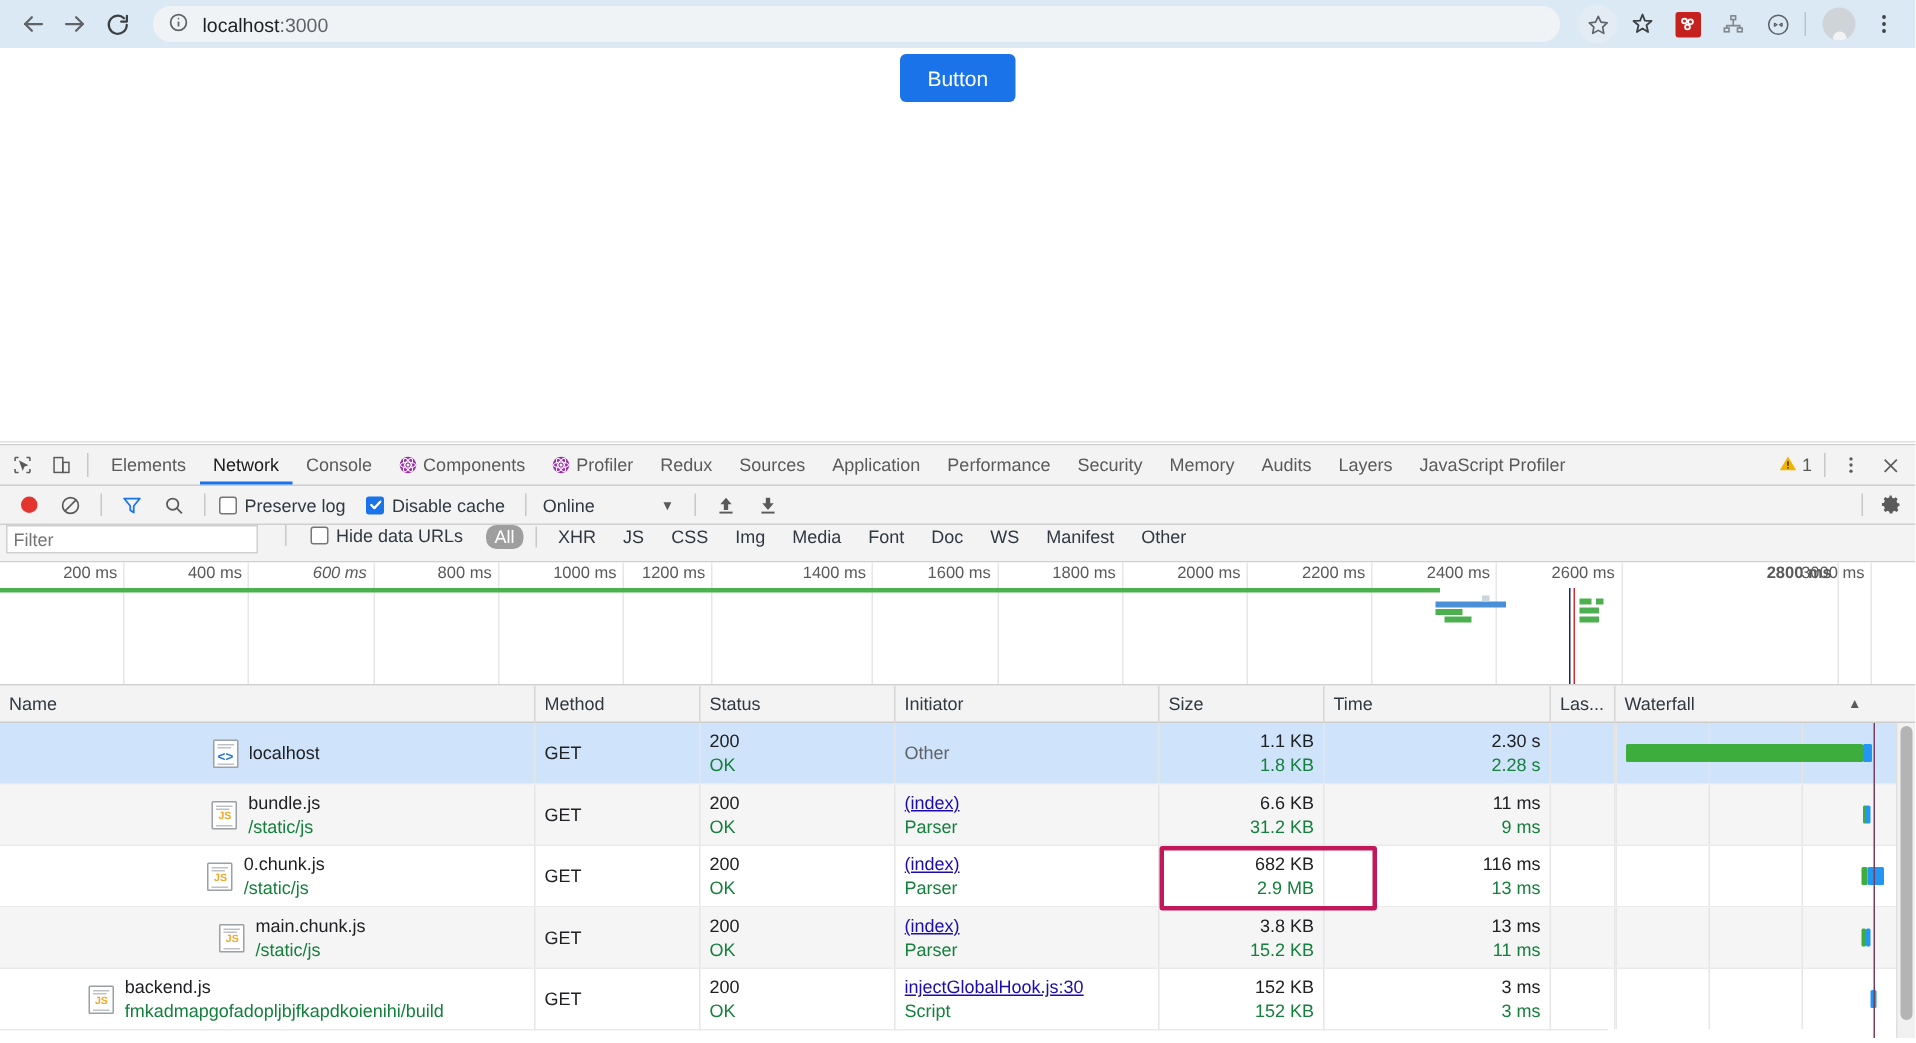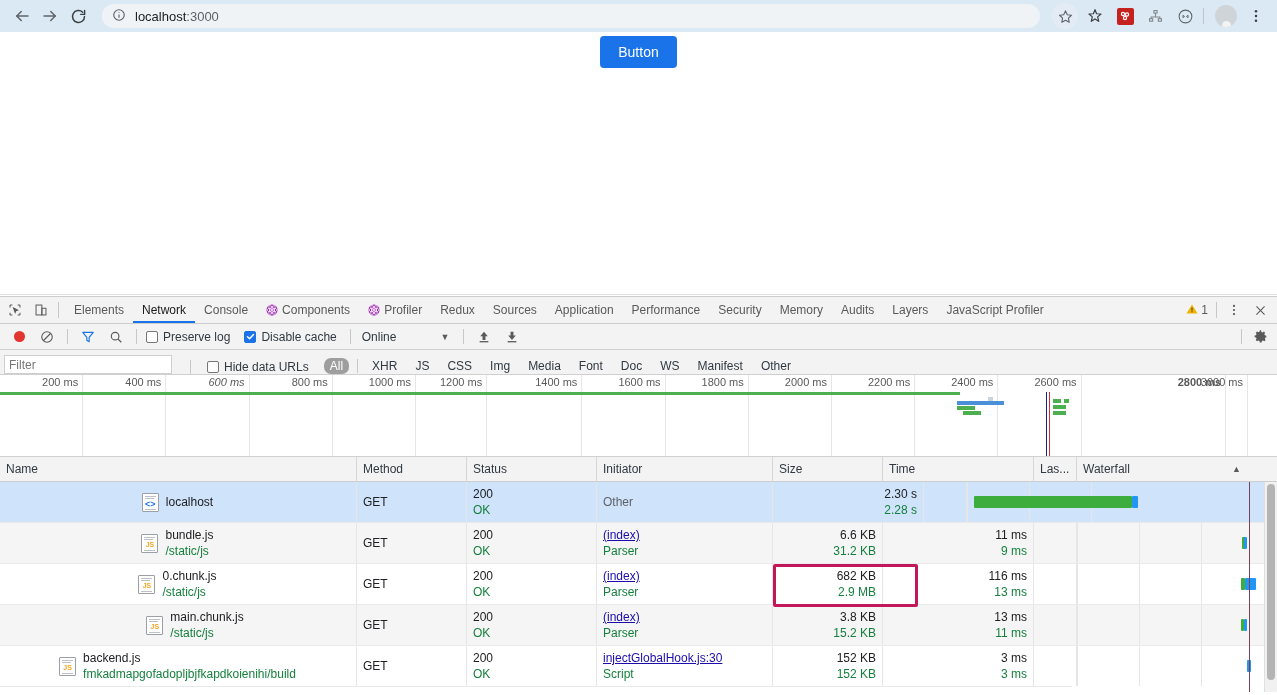--- a/index.html
+++ b/index.html
@@ -104,21 +104,21 @@
   }
   #throttle-sel {
     display: flex; align-items: center; font-size: 12px; color: #303942;
     padding-left: 4px; gap: 44px;
   }
   #net-toolbar-right { margin-left: auto; display: flex; align-items: center; padding-right: 4px; }
 
   
   #filter-row {
     height: 25px; background: #f3f3f3; border-bottom: 1px solid #d0d0d0;
-    display: flex; align-items: flex-end; gap: 8px;
+    display: flex; align-items: flex-start; gap: 8px;
   }
   #filter-input {
     width: 168px; height: 19px; margin-left: 4px; background: #fff;
     border: 1px solid #cfcfcf; font-size: 12px; color: #999;
     padding: 0 4px; line-height: 18px; font-family: "Liberation Sans", sans-serif;
   }
   #filter-row .fr-sep { width: 1px; height: 14px; background: #c8c8c8; margin: 0 8px; flex: none; }
   .type-chip {
     padding: 1px 6px; font-size: 12px; color: #303942; border-radius: 7px;
     margin: 0 3px; white-space: nowrap;
@@ -498,21 +498,21 @@
         </div>
         <div class="ov-tick" style="left: 166.4px; width: 83.2px; font-style: italic;">
           <span>600 ms</span>
         </div>
         <div class="ov-tick" style="left: 249.6px; width: 83.2px;">
           <span>800 ms</span>
         </div>
         <div class="ov-tick" style="left: 332.8px; width: 83.2px;">
           <span>1000 ms</span>
         </div>
-        <div class="ov-tick" style="left: 404px; width: 83.2px;">
+        <div class="ov-tick" style="left: 392px; width: 83.2px;">
           <span>1200 ms</span>
         </div>
         <div class="ov-tick" style="left: 499.2px; width: 83.2px;">
           <span>1400 ms</span>
         </div>
         <div class="ov-tick" style="left: 582.4px; width: 83.2px;">
           <span>1600 ms</span>
         </div>
         <div class="ov-tick" style="left: 665.6px; width: 83.2px;">
           <span>1800 ms</span>
@@ -582,20 +582,24 @@
         <div class="cell mid" style="width: 110px;">
           <div class="t1">GET</div>
         </div>
         <div class="cell" style="width: 130px;">
           <div class="t1">200</div>
           <div class="t2">OK</div>
         </div>
         <div class="cell" style="width: 176px;">
           <div class="t1 plain-sub">Other</div>
         </div>
+        <div class="cell right" style="width: 110px;">
+          <div class="t1">1.1 KB</div>
+          <div class="t2">1.8 KB</div>
+        </div>
         <div class="cell right" style="width: 151px;">
           <div class="t1">2.30 s</div>
           <div class="t2">2.28 s</div>
         </div>
         <div class="cell" style="width: 43px;"></div>
         <div class="cell c-wf" style="width: 186px;">
           <div class="wf-grid" style="left: 0px;"></div>
           <div class="wf-grid" style="left: 62px;"></div>
           <div class="wf-grid" style="left: 124px;"></div>
           <div class="wf-bar" style="left: 7px; width: 158px; background: rgb(61, 174, 61);"></div>

